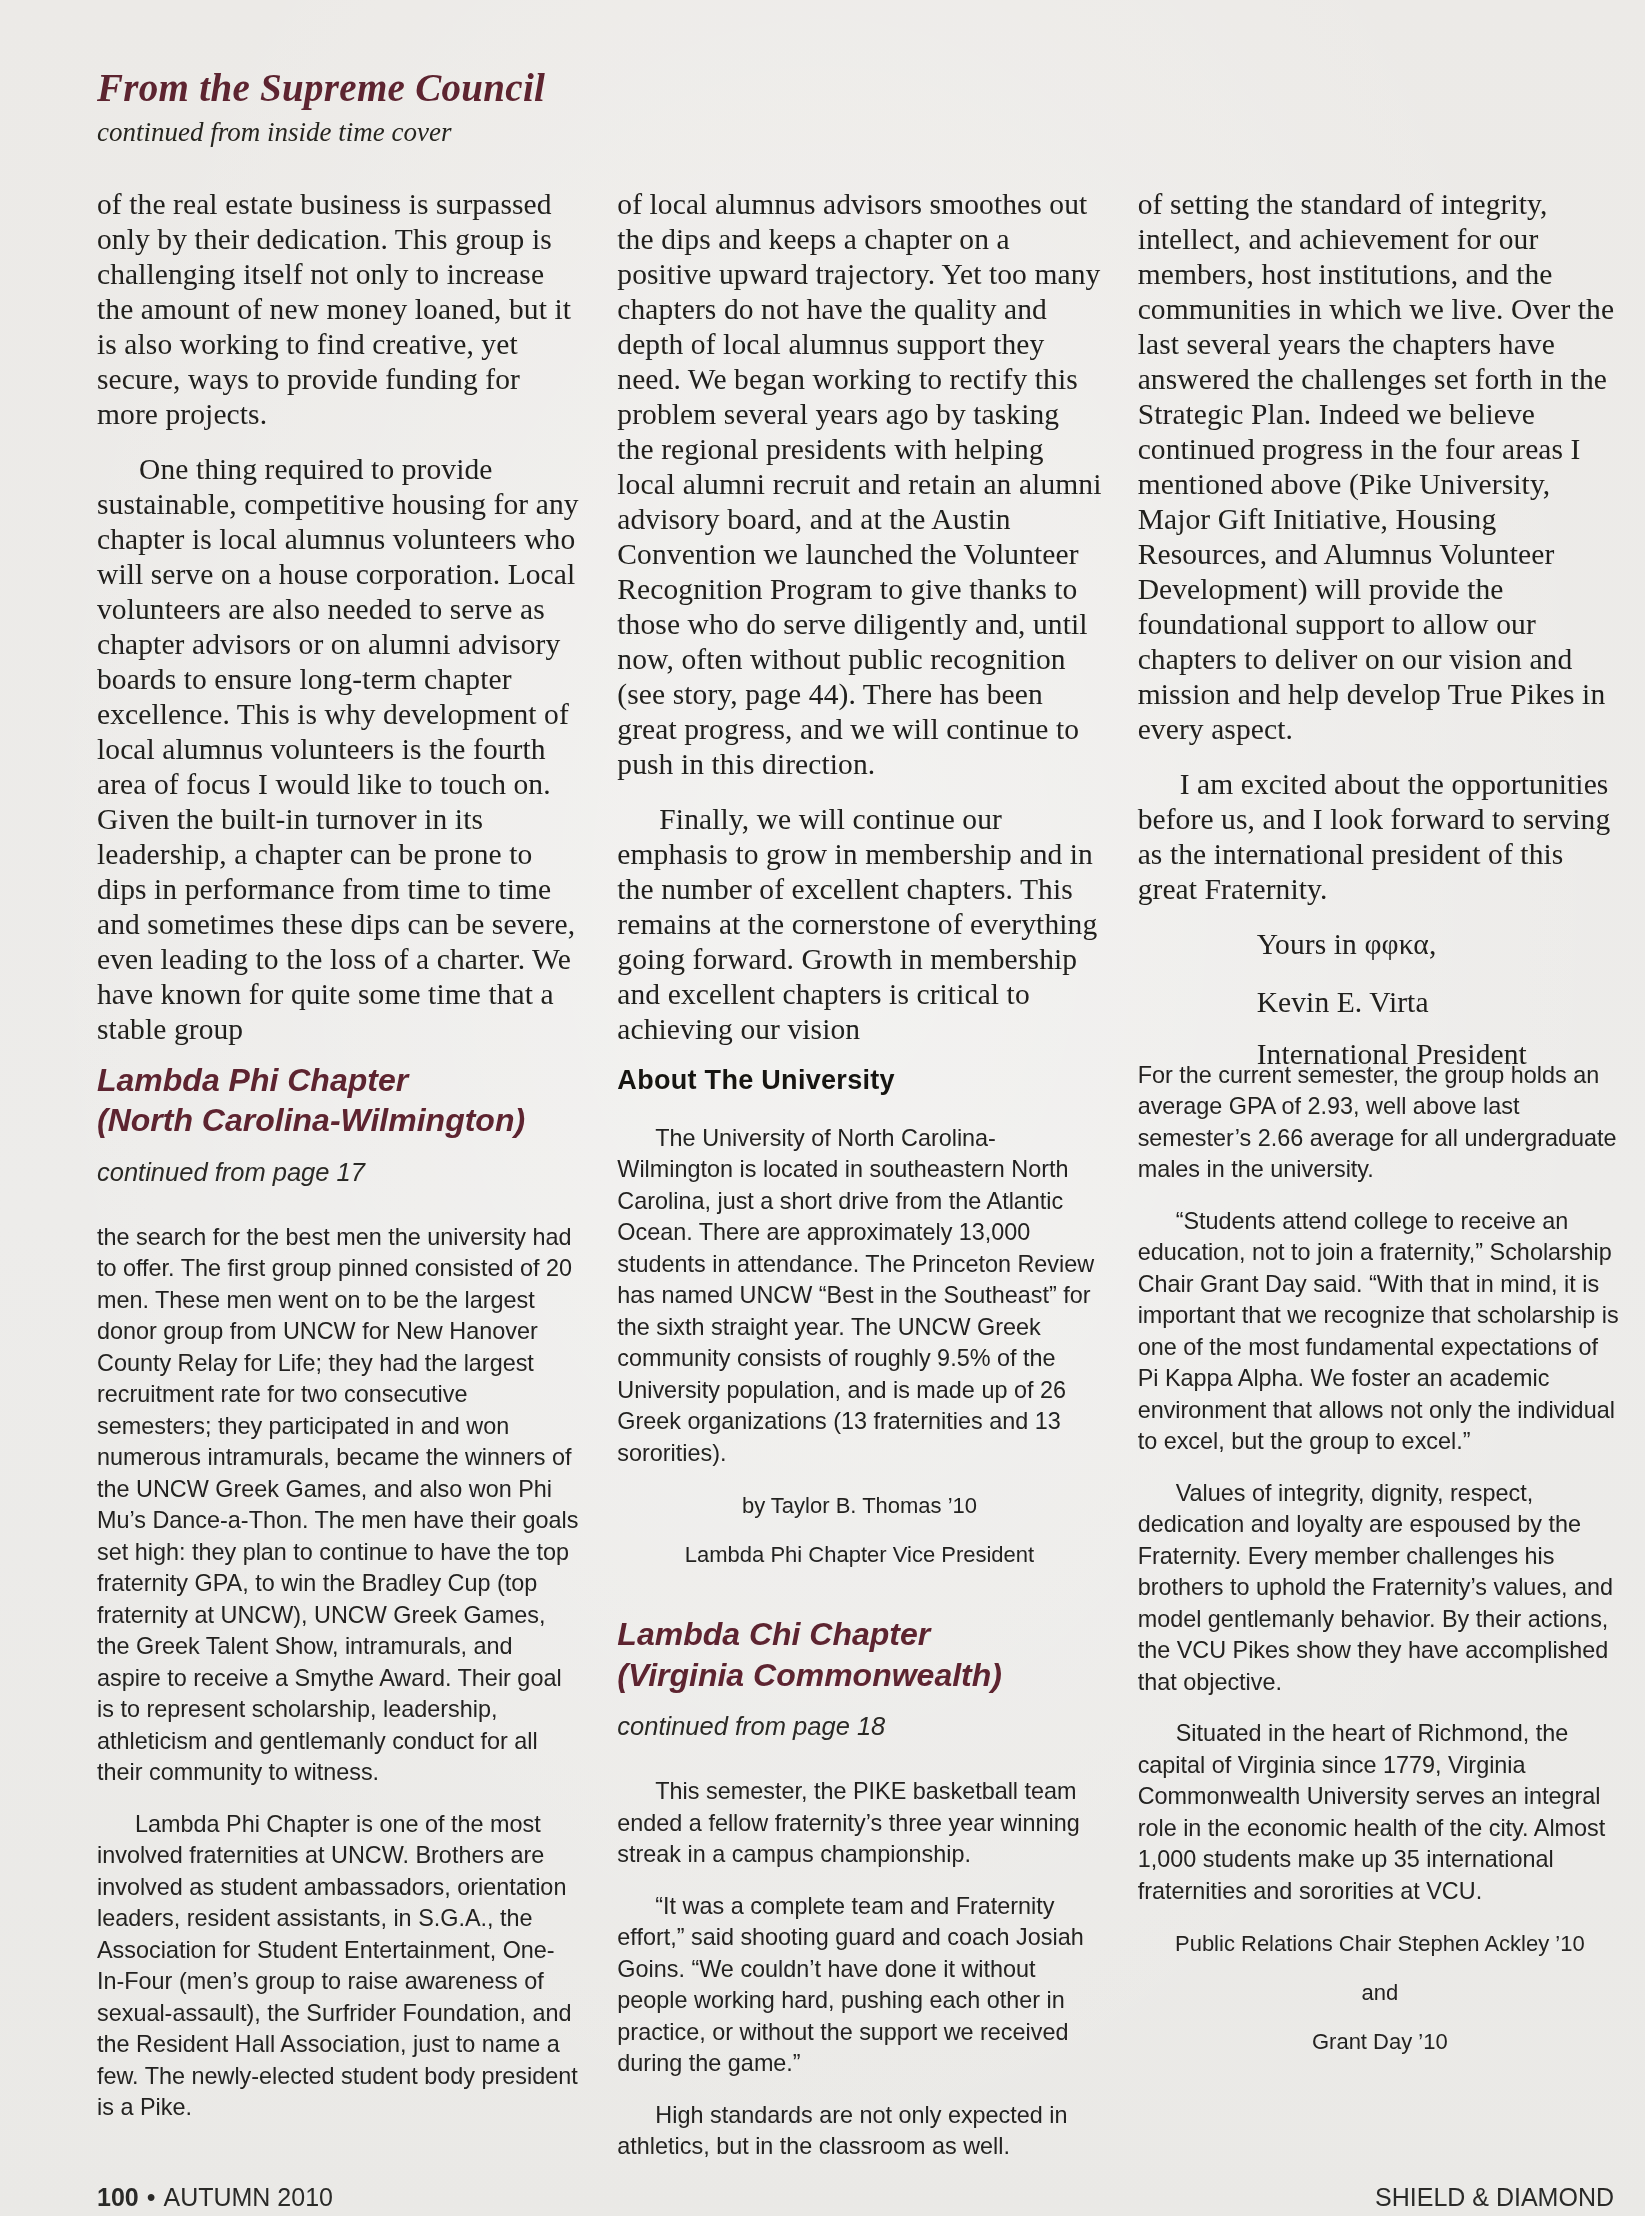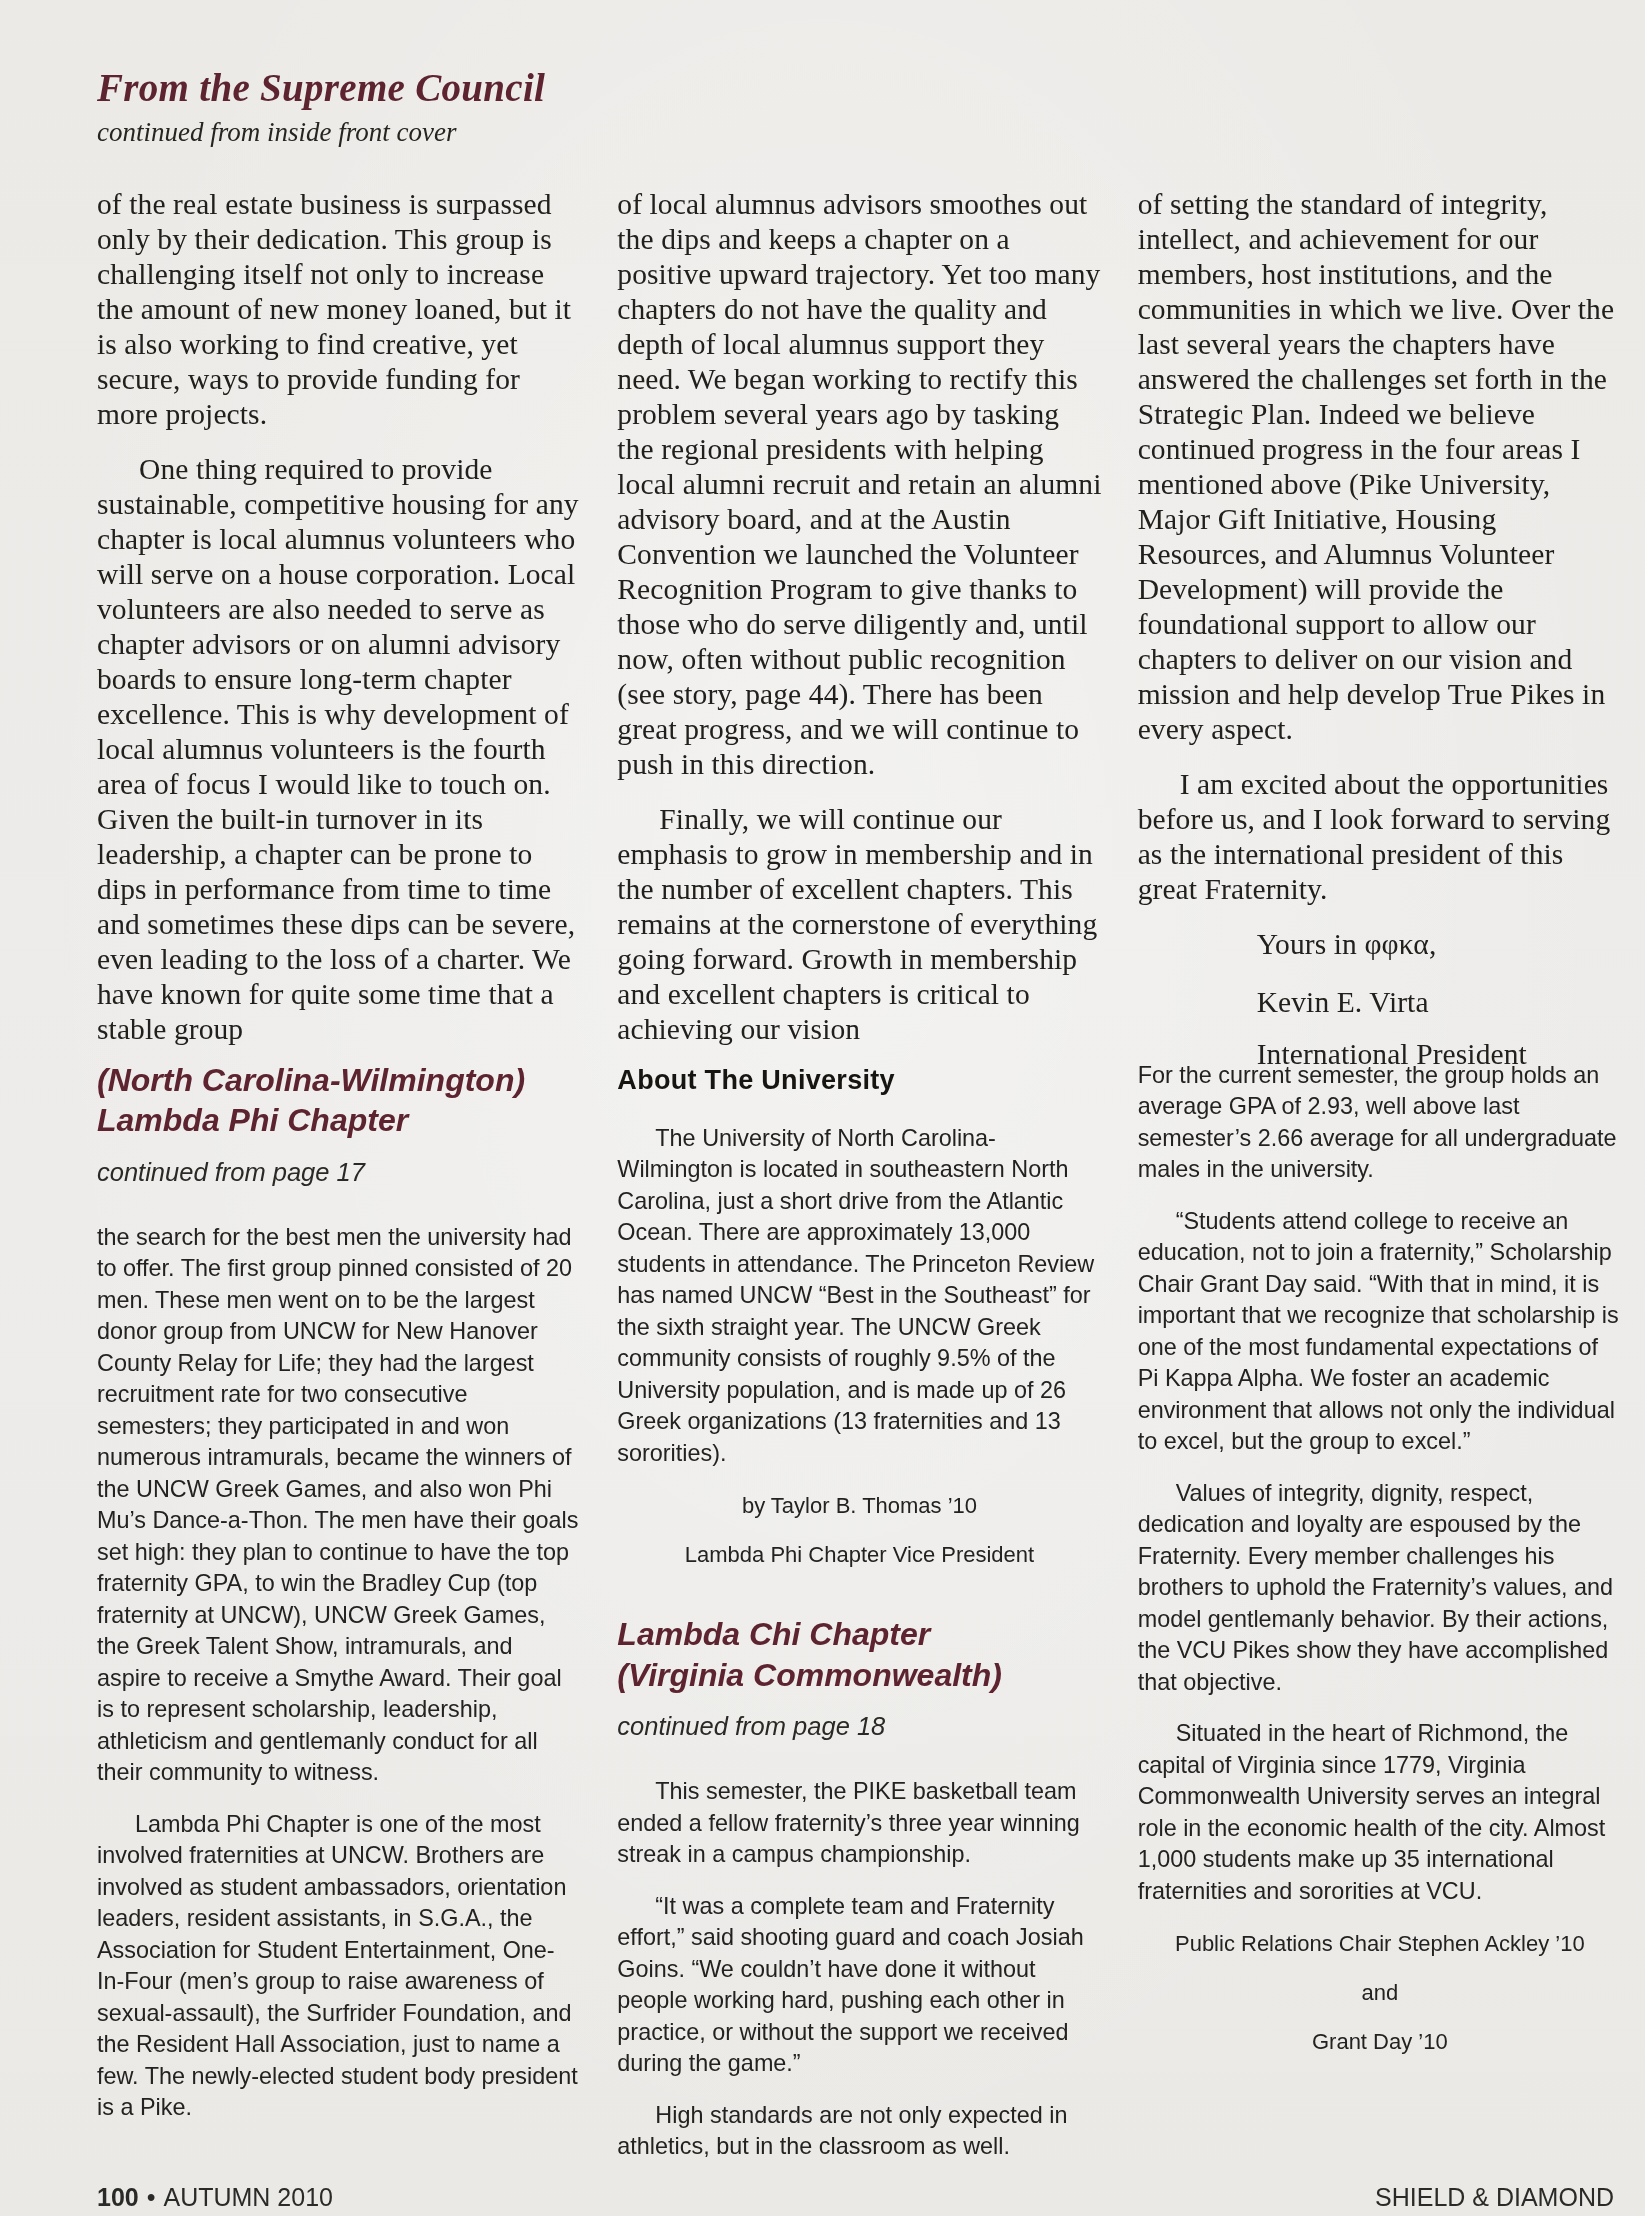--- a/index.html
+++ b/index.html
@@ -92,21 +92,21 @@
   .f-left .pg{font-weight:bold;}
   .f-left .dot{padding:0 8px;}
 </style>
 </head>
 <body>
 
 <div class="page">
 
   <header>
     <h1 class="sc-title">From the Supreme Council</h1>
-    <div class="sc-cont">continued from inside front cover</div>
+    <div class="sc-cont">continued from inside time cover</div>
   </header>
 
   <section class="cols top-cols">
     <div class="col">
       <p>of the real estate business is surpassed only by their dedication. This group is challenging itself not only to increase the amount of new money loaned, but it is also working to find creative, yet secure, ways to provide funding for more projects.</p>
       <p class="indent">One thing required to provide sustainable, competitive housing for any chapter is local alumnus volunteers who will serve on a house corporation. Local volunteers are also needed to serve as chapter advisors or on alumni advisory boards to ensure long-term chapter excellence. This is why development of local alumnus volunteers is the fourth area of focus I would like to touch on. Given the built-in turnover in its leadership, a chapter can be prone to dips in performance from time to time and sometimes these dips can be severe, even leading to the loss of a charter. We have known for quite some time that a stable group</p>
     </div>
     <div class="col">
       <p>of local alumnus advisors smoothes out the dips and keeps a chapter on a positive upward trajectory. Yet too many chapters do not have the quality and depth of local alumnus support they need. We began working to rectify this problem several years ago by tasking the regional presidents with helping local alumni recruit and retain an alumni advisory board, and at the Austin Convention we launched the Volunteer Recognition Program to give thanks to those who do serve diligently and, until now, often without public recognition (see story, page 44). There has been great progress, and we will continue to push in this direction.</p>
       <p class="indent">Finally, we will continue our emphasis to grow in membership and in the number of excellent chapters. This remains at the cornerstone of everything going forward. Growth in membership and excellent chapters is critical to achieving our vision</p>
@@ -121,22 +121,22 @@
       </div>
     </div>
   </section>
 
   <hr class="divider">
 
   <section class="cols bottom-cols">
 
     <div class="col">
       <h2 class="maroon-head">
+        <span>Lambda Phi Chapter</span>
         <span>(North Carolina-Wilmington)</span>
-        <span>Lambda Phi Chapter</span>
       </h2>
       <div class="cont-sans">continued from page 17</div>
       <p>the search for the best men the university had to offer. The first group pinned consisted of 20 men. These men went on to be the largest donor group from UNCW for New Hanover County Relay for Life; they had the largest recruitment rate for two consecutive semesters; they participated in and won numerous intramurals, became the winners of the UNCW Greek Games, and also won Phi Mu’s Dance-a-Thon. The men have their goals set high: they plan to continue to have the top fraternity GPA, to win the Bradley Cup (top fraternity at UNCW), UNCW Greek Games, the Greek Talent Show, intramurals, and aspire to receive a Smythe Award. Their goal is to represent scholarship, leadership, athleticism and gentlemanly conduct for all their community to witness.</p>
       <p class="indent">Lambda Phi Chapter is one of the most involved fraternities at UNCW. Brothers are involved as student ambassadors, orientation leaders, resident assistants, in S.G.A., the Association for Student Entertainment, One-In-Four (men’s group to raise awareness of sexual-assault), the Surfrider Foundation, and the Resident Hall Association, just to name a few. The newly-elected student body president is a Pike.</p>
     </div>
 
     <div class="col">
       <h2 class="black-head">About The University</h2>
       <p class="indent">The University of North Carolina-Wilmington is located in southeastern North Carolina, just a short drive from the Atlantic Ocean. There are approximately 13,000 students in attendance. The Princeton Review has named UNCW “Best in the Southeast” for the sixth straight year. The UNCW Greek community consists of roughly 9.5% of the University population, and is made up of 26 Greek organizations (13 fraternities and 13 sororities).</p>
       <div class="byline">

